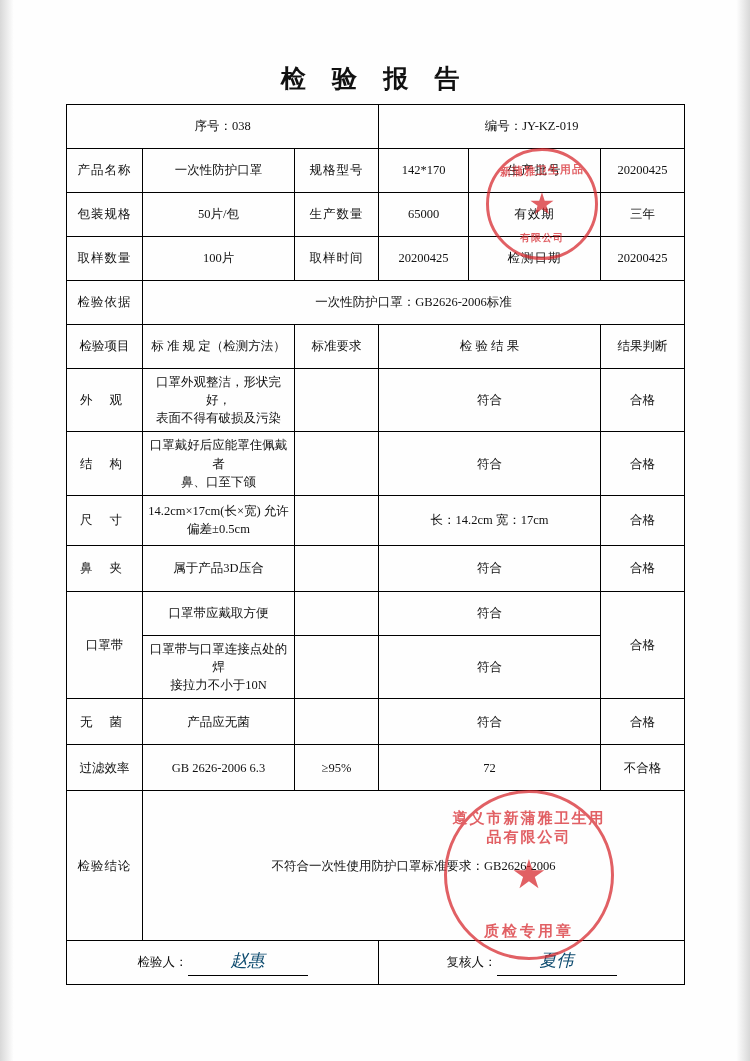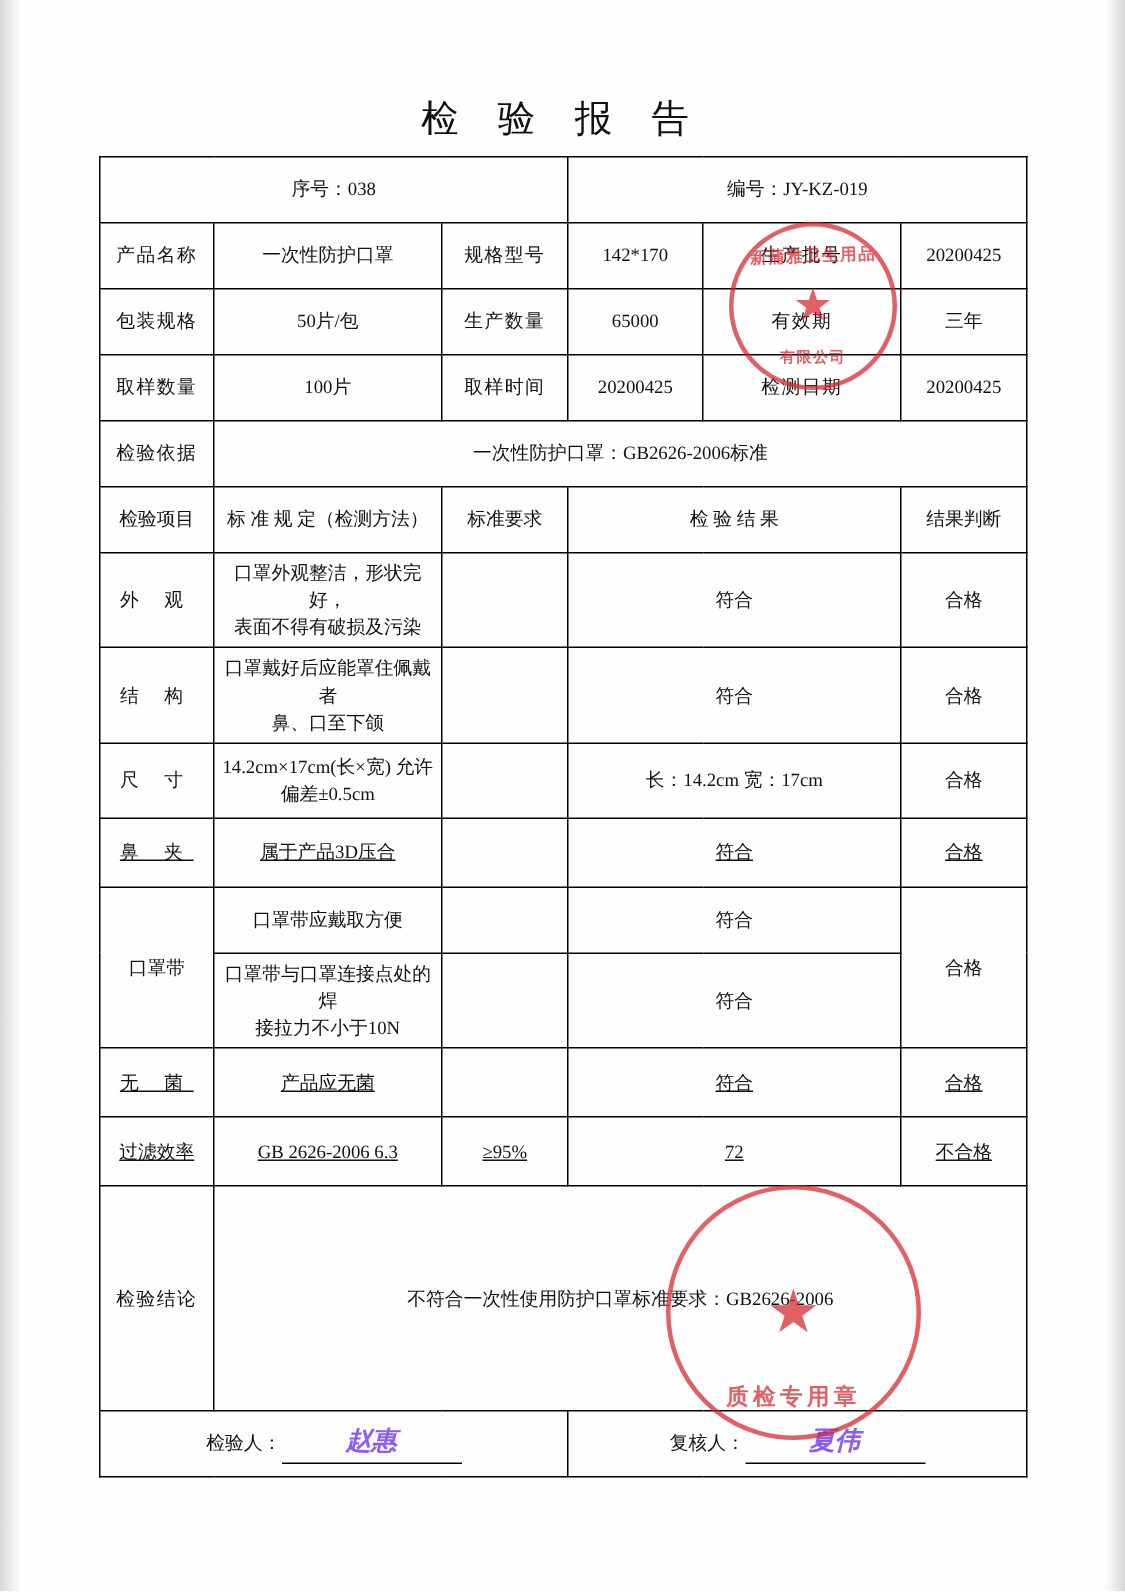--- a/index.html
+++ b/index.html
@@ -28,21 +28,21 @@
     position: absolute; right: 0; top: 0; bottom: 0; width: 14px;
     background: linear-gradient(to left, #d8d8d8, #ffffff);
     pointer-events: none;
   }
   .doc-title {
     position: absolute;
     top: 62px; left: 0; width: 750px;
     text-align: center;
     font-size: 25px;
     letter-spacing: 10px;
-    font-weight: normal;
+    font-weight: bold;
     font-family: "Liberation Serif", "DejaVu Serif", serif;
   }
   table.report {
     position: absolute;
     left: 66px; top: 104px;
     width: 618px;
     border-collapse: collapse;
     table-layout: fixed;
     font-size: 12.5px;
   }
@@ -52,21 +52,21 @@
     vertical-align: middle;
     text-align: center;
     line-height: 1.45;
   }
   td.lbl { text-align: center; letter-spacing: 1px; }
   td.left { text-align: left; padding-left: 10px; margin-left: 25px; }
   .sp3 { letter-spacing: 7px; padding-left: 7px; margin-left: 21px; }
   .h44 { height: 44px; }
   .h50 { height: 50px; }
   .h120 { height: 150px; }
-  .h44b { height: 46px; text-decoration: underline; }
+  .h44b { height: 46px; }
   .num { font-family: "Liberation Serif", "DejaVu Serif", serif; }
   .stamp {
     position: absolute;
     border: 3px solid #d6242a;
     border-radius: 50%;
     color: #d6242a;
     opacity: .72;
     pointer-events: none;
   }
   .stamp-1 {
@@ -107,22 +107,22 @@
     text-align: center;
     color: #d6242a;
     font-weight: bold;
     font-size: 15px;
     letter-spacing: 3px;
   }
   .stamp-1 .stamp-bottom { font-size: 10px; bottom: 12px; letter-spacing: 1px; }
   .sig {
     font-family: "Liberation Serif", "DejaVu Serif", serif;
     font-style: italic;
-    font-weight: bold;
-    color: #8b5cf6;
+    font-weight: normal;
+    color: #0c4a6e;
     font-size: 17px;
   }
   .sig-underline {
     display: inline-block;
     border-bottom: 1px solid #000;
     min-width: 120px;
     text-align: center;
     padding-bottom: 1px;
   }
 </style>
@@ -274,17 +274,18 @@
   </tbody>
     </table>
 
   <div class="stamp stamp-1">
     <div class="stamp-arc">新蒲雅卫生用品</div>
     <div class="stamp-star">★</div>
     <div class="stamp-bottom">有限公司</div>
   </div>
 
   <div class="stamp stamp-2">
+    <div class="stamp-arc">遵义市新蒲雅卫生用品有限公司</div>
     <div class="stamp-star">★</div>
     <div class="stamp-bottom">质检专用章</div>
   </div>
 
 </div>
 
 </body></html>

